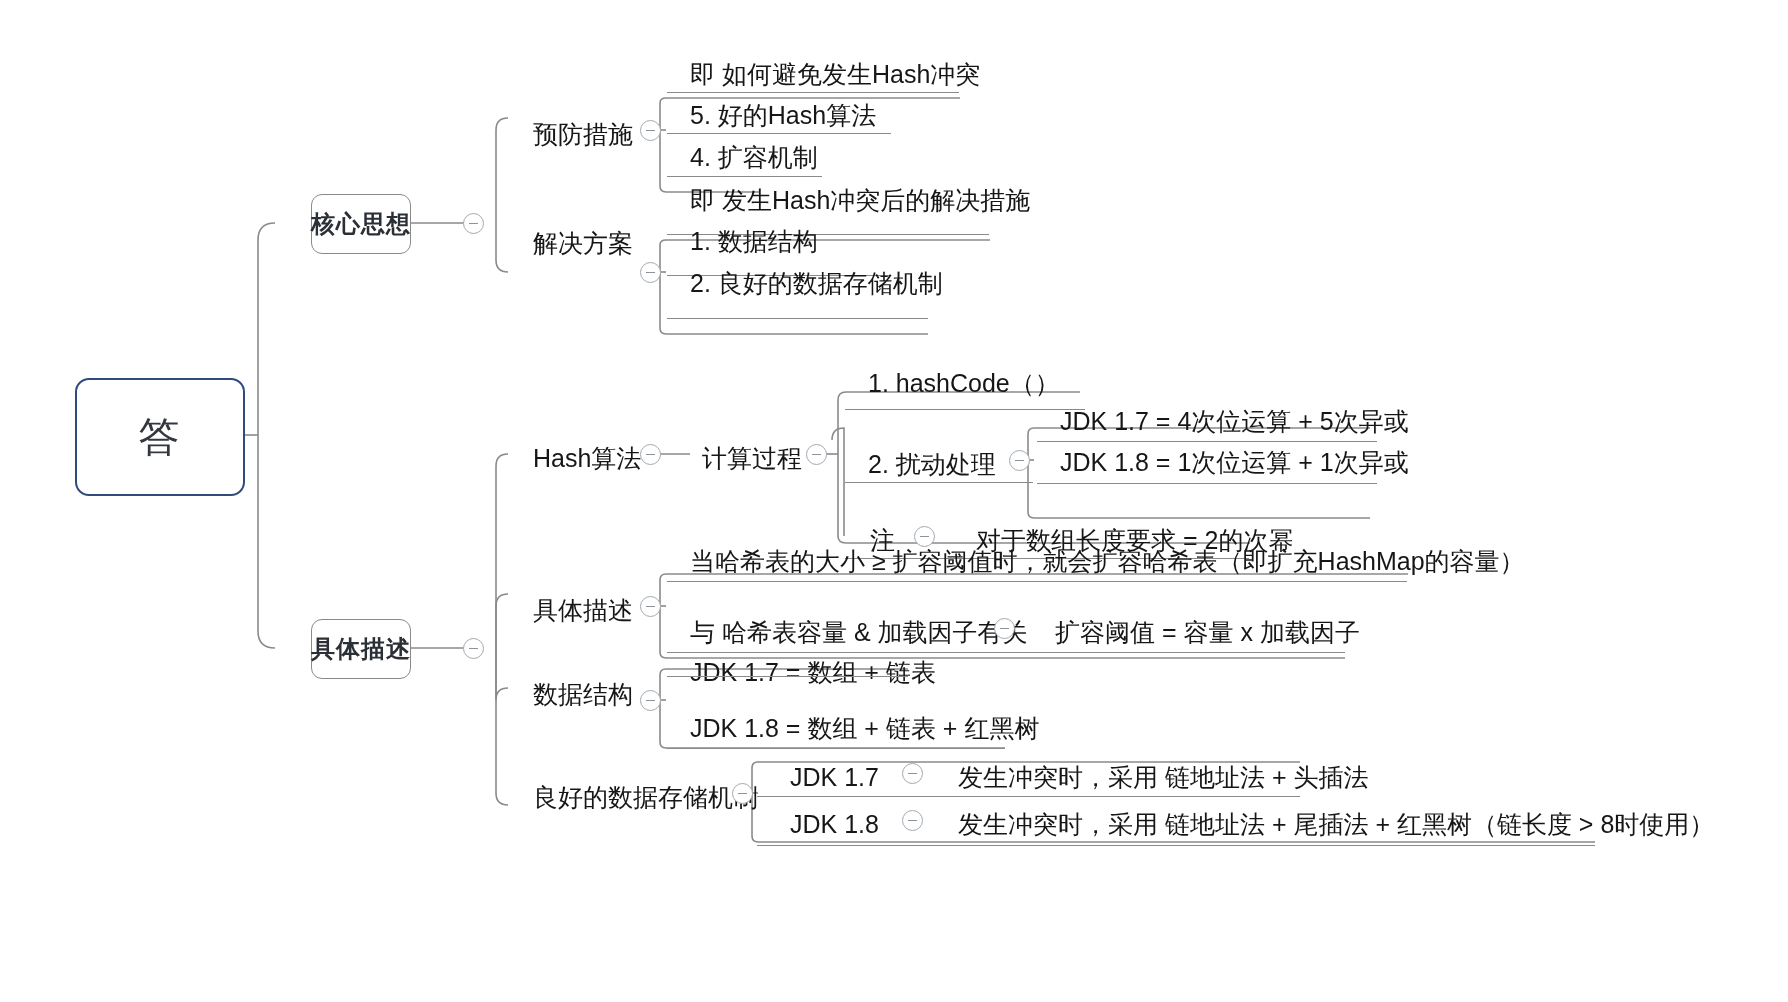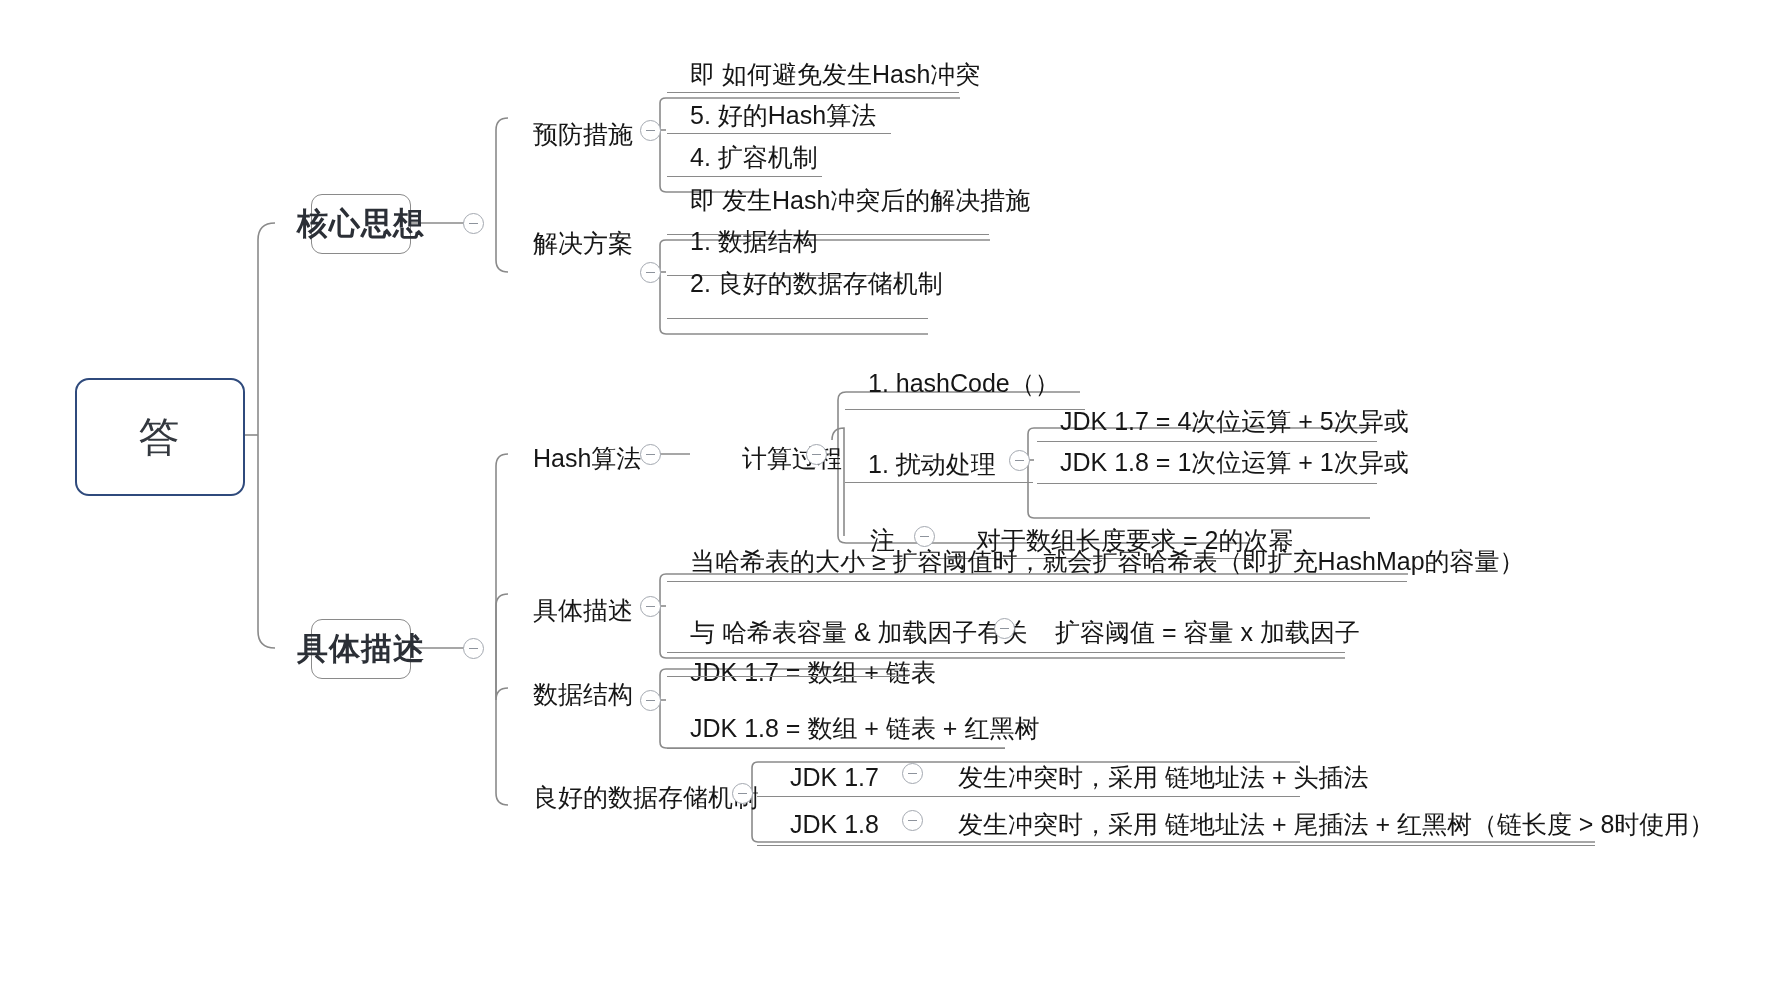--- a/index.html
+++ b/index.html
@@ -16,21 +16,21 @@
   .node{position:absolute;white-space:nowrap;}
 
   .root-box{
     border:2.2px solid #2f4a7c;border-radius:14px;background:#fff;
     display:flex;align-items:center;justify-content:center;
     font-size:41px;color:#33383f;letter-spacing:2px;
   }
   .branch-box{
     border:1.8px solid #8a8a8a;border-radius:11px;background:#fff;
     display:flex;align-items:center;justify-content:center;
-    font-size:31px;font-weight:bold;color:#2b2f36;letter-spacing:1px;
+    font-size:24px;font-weight:bold;color:#2b2f36;letter-spacing:1px;
   }
   .label{
     font-size:25px;color:#161616;line-height:1;
   }
 
   
   .rule{position:absolute;height:0;border-top:1.6px solid #8a8a8a;}
 
   
   .toggle{
@@ -153,29 +153,29 @@
   </div>
   <div class="toggle" style="left:463px;top:638px;">
       <i></i>
     </div>
 
   <div class="node label" style="left:533px;top:446px;">Hash算法</div>
   <div class="toggle" style="left:640px;top:444px;">
       <i></i>
     </div>
 
-  <div class="node label" style="left:702px;top:446px;margin-left:40px;">计算过程</div>
+  <div class="node label" style="left:702px;top:446px;">计算过程</div>
   <div class="toggle" style="left:806px;top:444px;">
       <i></i>
     </div>
 
   <div class="node label" style="left:868px;top:371px;">1. hashCode（）</div>
   <div class="rule" style="left:845px;top:409px;width:240px;"></div>
 
-  <div class="node label" style="left:868px;top:452px;">1. 扰动处理</div>
+  <div class="node label" style="left:868px;top:452px;">2. 扰动处理</div>
   <div class="rule" style="left:845px;top:482px;width:188px;"></div>
 
   <div class="toggle" style="left:1009px;top:450px;">
       <i></i>
     </div>
 
   <div class="node label" style="left:1060px;top:409px;">JDK 1.7 = 4次位运算 + 5次异或</div>
   <div class="rule" style="left:1037px;top:441px;width:340px;"></div>
 
   <div class="node label" style="left:1060px;top:450px;">JDK 1.8 = 1次位运算 + 1次异或</div>

